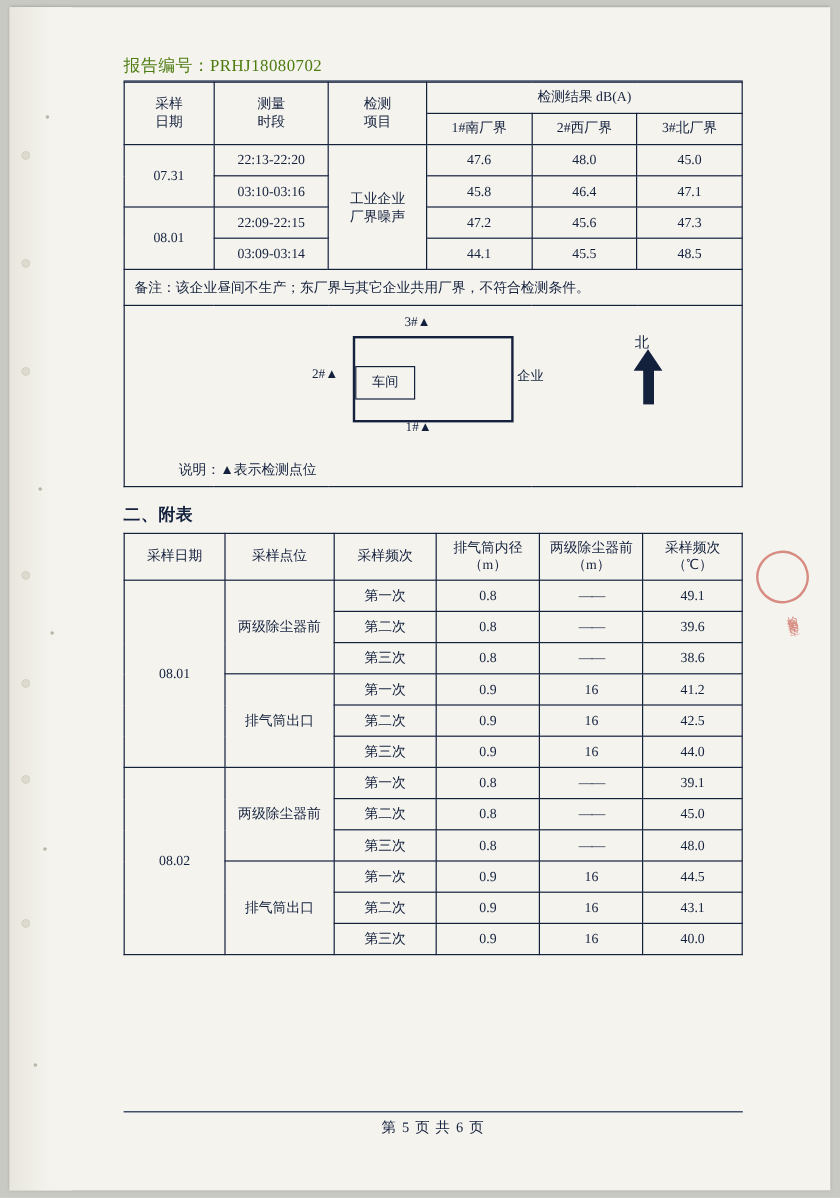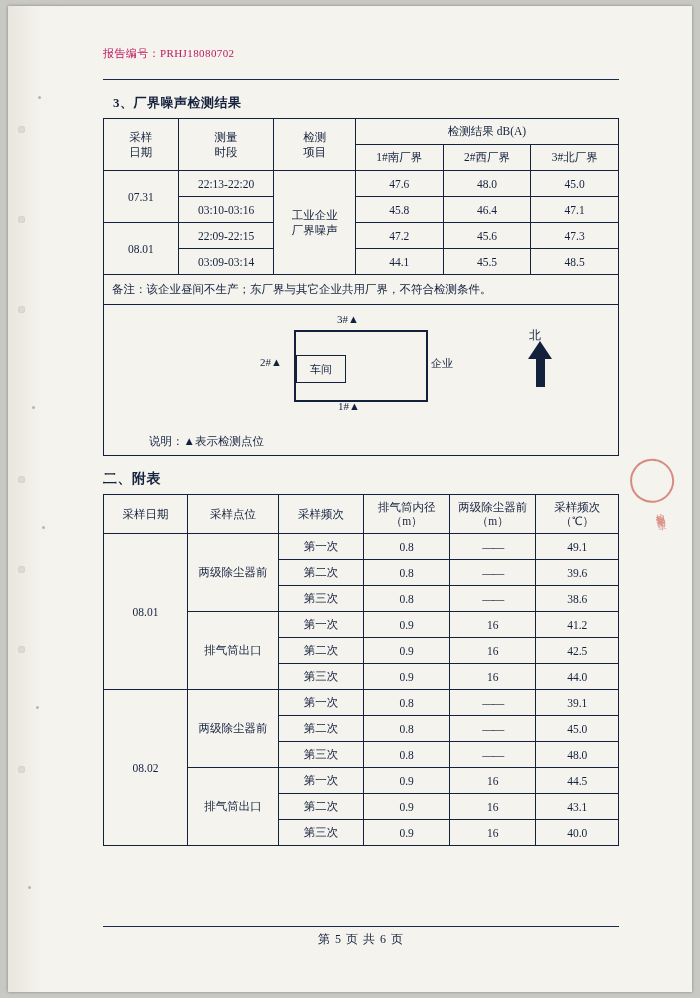--- a/index.html
+++ b/index.html
@@ -45,23 +45,23 @@
     box-shadow: inset 0 0 1px #b4b1a2;
   }
   .content {
     position: absolute;
     left: 95px;
     top: 40px;
     width: 520px;
   }
   .doc-header {
     font-family: "Liberation Serif", serif;
-    font-size: 11px;
-    color: #be185d;
-    padding-bottom: 18px;
+    font-size: 14px;
+    color: #4d7c0f;
+    padding-bottom: 3px;
     border-bottom: 1.2px solid #1b2a4a;
     width: 516px;
     letter-spacing: 0.4px;
   }
   .sec-title {
     font-size: 13px;
     font-weight: bold;
     color: #14213d;
     margin: 14px 0 6px 10px;
     letter-spacing: 0.5px;
@@ -204,21 +204,20 @@
     <div class="speckle" style="left:24px; top:400px"></div>
     <div class="speckle" style="left:34px; top:520px"></div>
     <div class="speckle" style="left:28px; top:700px"></div>
     <div class="speckle" style="left:20px; top:880px"></div>
   </div>
 
   <div class="content">
 
     <div class="doc-header">报告编号：PRHJ18080702</div>
 
-    <div class="sec-title">3、厂界噪声检测结果</div>
 
     <table class="t1">
       <tbody>
           <tr>
         <td class="hdr" rowspan="2" style="width:74px">
           <div>采样</div>
           <div>日期</div>
         </td>
         <td class="hdr" rowspan="2" style="width:96px">
           <div>测量</div>

